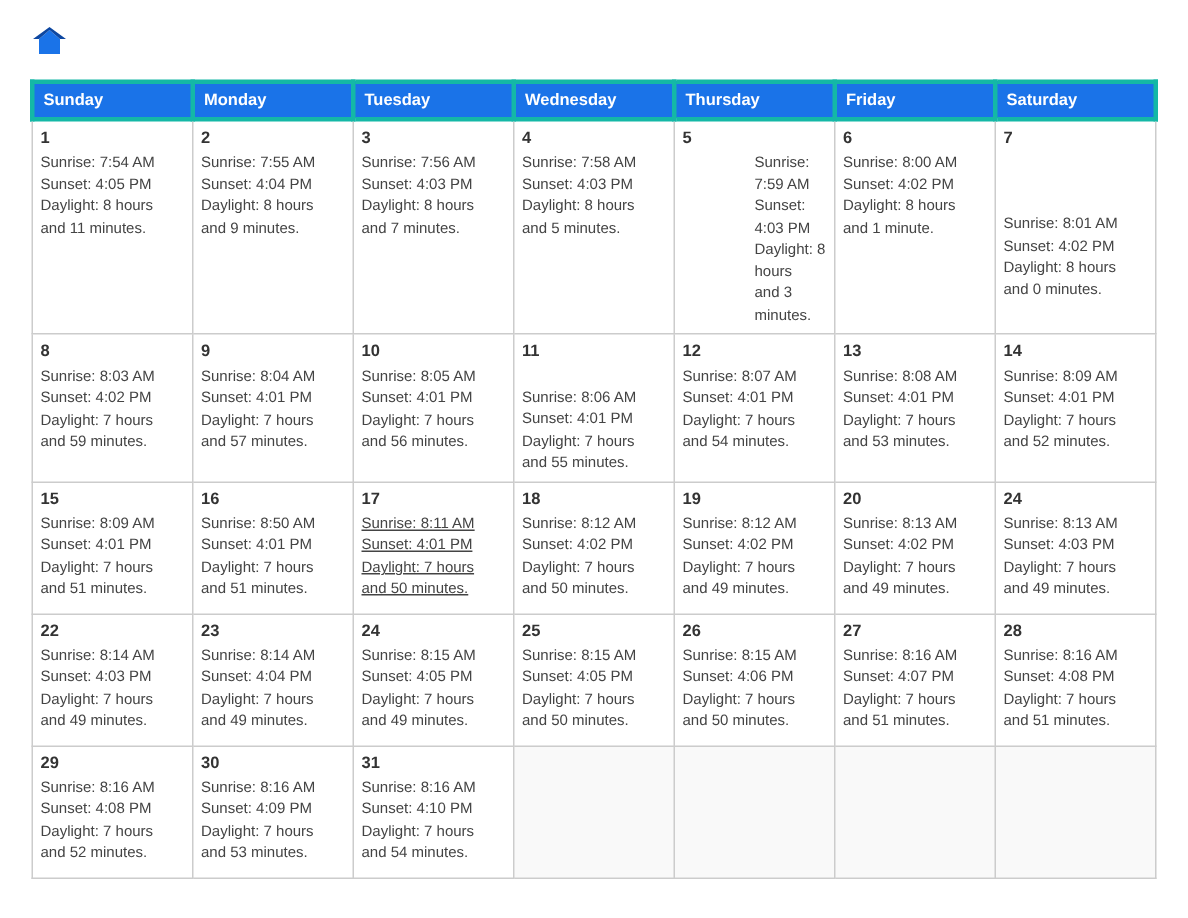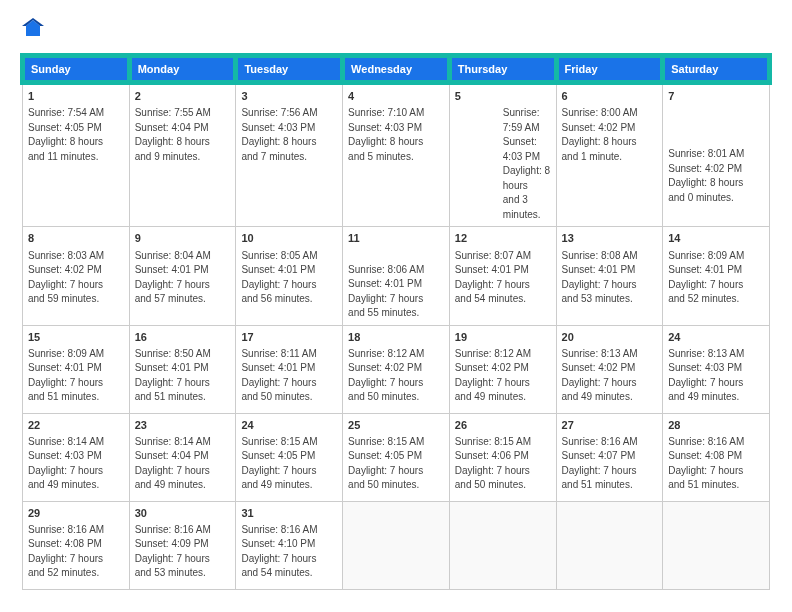--- a/index.html
+++ b/index.html
@@ -56,21 +56,21 @@
       border-collapse: collapse;
       font-size: 9.5px;
     }
     .calendar th {
       background: #1a73e8;
       color: white;
       text-align: left;
       padding: 5px 6px;
       font-size: 11px;
       font-weight: bold;
-      border: 5px solid #14b8a6;
+      border: 3px solid #14b8a6;
     }
     .calendar td {
       border: 1px solid #ccc;
       vertical-align: top;
       padding: 4px 5px;
       width: calc(100% / 7);
       height: 88px;
       background: #fff;
       color: #333;
       line-height: 1.4;
@@ -144,21 +144,21 @@
           </td>
           <td>
             <span class="day-num">3</span>
             <div class="day-info" style="white-space: pre-line;">Sunrise: 7:56 AM
 Sunset: 4:03 PM
 Daylight: 8 hours
 and 7 minutes.</div>
           </td>
           <td>
             <span class="day-num">4</span>
-            <div class="day-info" style="white-space: pre-line;">Sunrise: 7:10 AM
+            <div class="day-info" style="white-space: pre-line;">Sunrise: 7:58 AM
 Sunset: 4:03 PM
 Daylight: 8 hours
 and 5 minutes.</div>
           </td>
           <td>
             <span class="day-num">5</span>
             <div class="day-info" style="white-space: pre-line; margin-left: 48px;">Sunrise: 7:59 AM
 Sunset: 4:03 PM
 Daylight: 8 hours
 and 3 minutes.</div>
@@ -239,21 +239,21 @@
           </td>
           <td>
             <span class="day-num">16</span>
             <div class="day-info" style="white-space: pre-line;">Sunrise: 8:50 AM
 Sunset: 4:01 PM
 Daylight: 7 hours
 and 51 minutes.</div>
           </td>
           <td>
             <span class="day-num">17</span>
-            <div class="day-info" style="white-space: pre-line;">Sunrise: 8:11 AM
+            <div class="day-info" style="white-space: pre-line; text-decoration: underline;">Sunrise: 8:11 AM
 Sunset: 4:01 PM
 Daylight: 7 hours
 and 50 minutes.</div>
           </td>
           <td>
             <span class="day-num">18</span>
             <div class="day-info" style="white-space: pre-line;">Sunrise: 8:12 AM
 Sunset: 4:02 PM
 Daylight: 7 hours
 and 50 minutes.</div>

